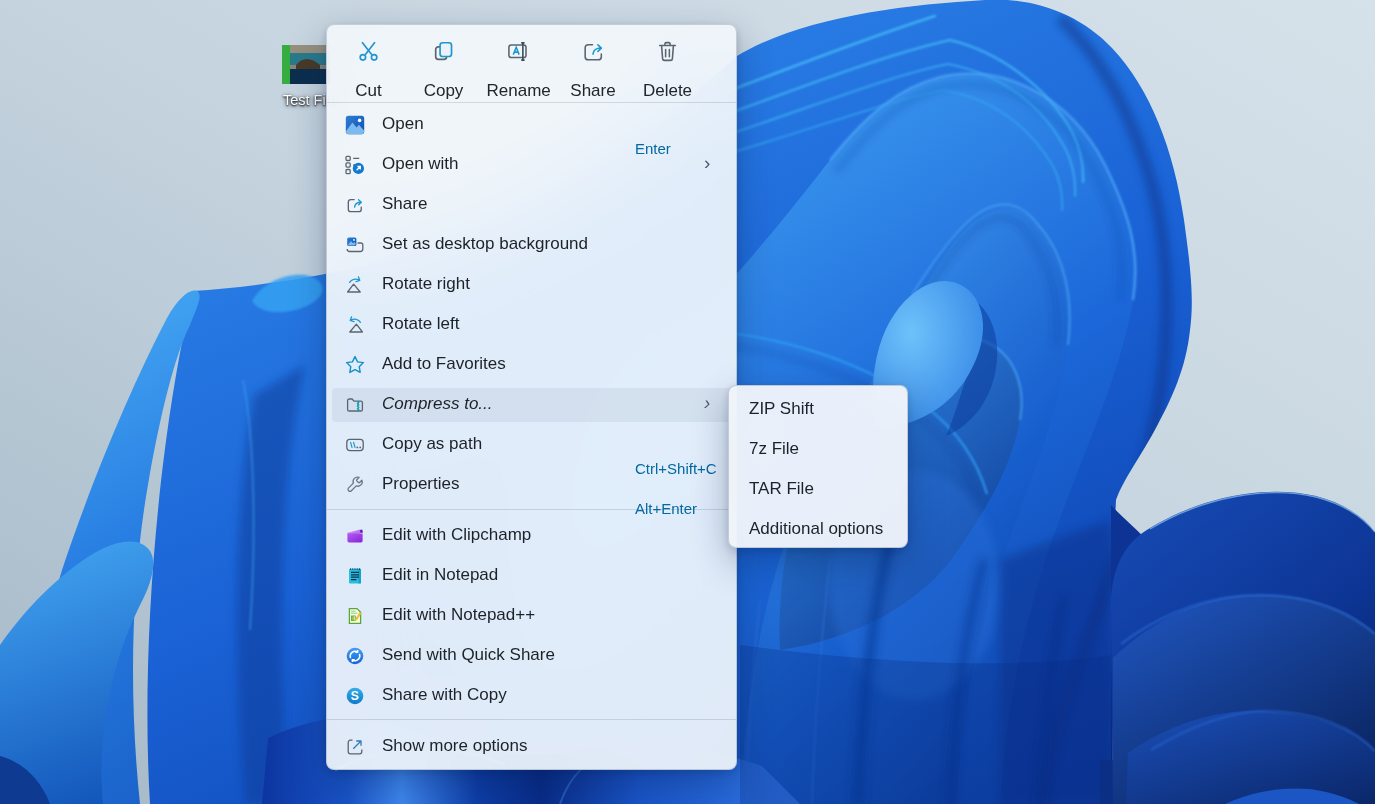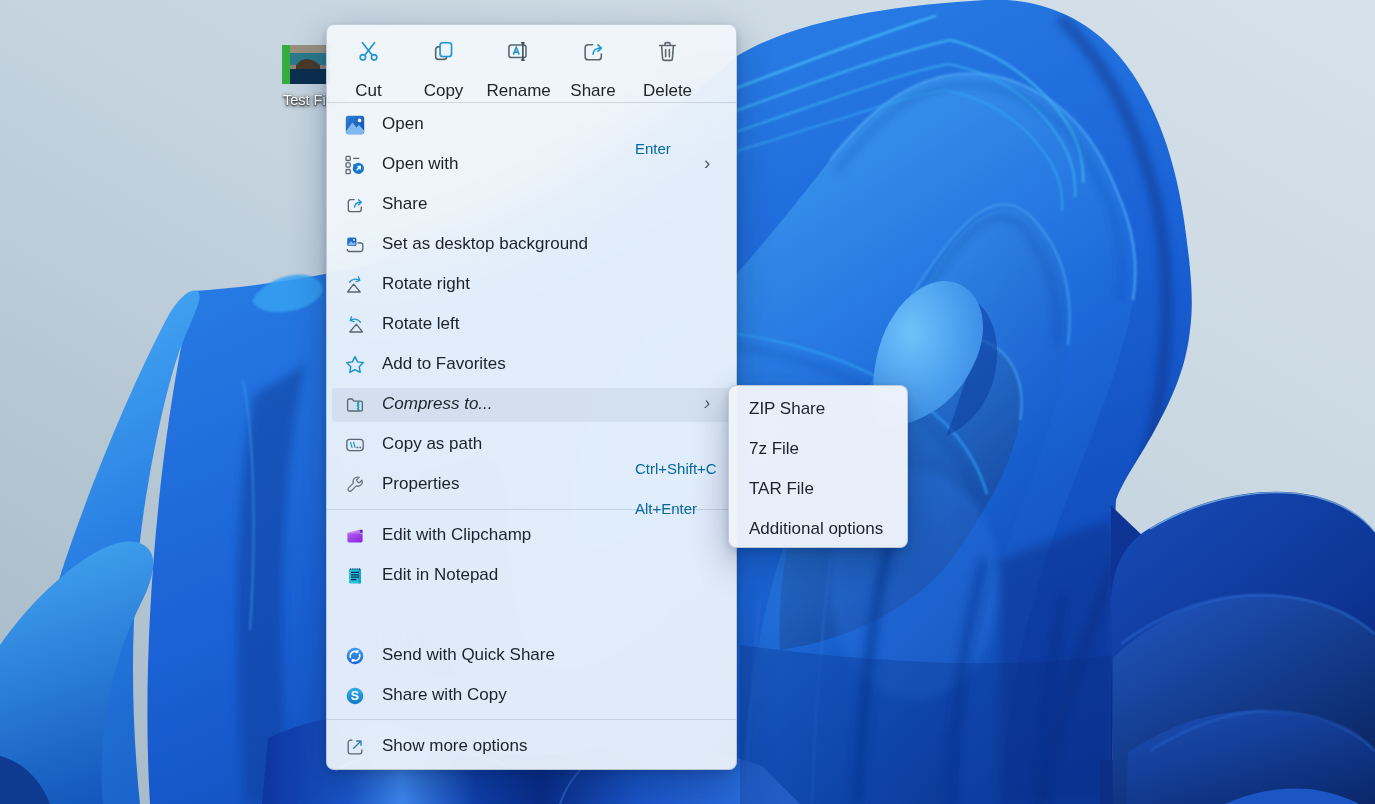--- a/index.html
+++ b/index.html
@@ -426,20 +426,31 @@
   </div>
   <div class="mi" style="top:531px;">
     <svg width="20" height="20" viewBox="0 0 20 20">
       <rect x="4" y="2.8" width="12" height="14.6" rx="1.2" fill="#29bede"></rect>
       <rect x="13.4" y="2.8" width="2.6" height="14.6" fill="#17a3c6"></rect>
       <path d="M6 6.4 h8 M6 8.8 h8 M6 11.2 h8 M6 13.6 h5.4" stroke="#0a3050" stroke-width="1.3"></path>
       <path d="M5.6 2.4 v1.4 M7.8 2.4 v1.4 M10 2.4 v1.4 M12.2 2.4 v1.4 M14.4 2.4 v1.4" stroke="#0a3050" stroke-width="1"></path>
     </svg>
     <div class="t">Edit in Notepad</div>
   </div>
+  <div class="mi" style="top:571px;">
+    <svg width="20" height="20" viewBox="0 0 20 20">
+      <path d="M4.4 2.6 H12 L15.6 6.2 V17.4 H4.4 Z" fill="#f7fbf0" stroke="#58a832" stroke-width="1.3"></path>
+      <rect x="6" y="9.5" width="4.8" height="5.5" fill="#50bc38"></rect>
+      <rect x="6.9" y="10.8" width="1.1" height="3.4" fill="#e8a020"></rect>
+      <rect x="8.6" y="10.2" width="1.1" height="4" fill="#f6f2ea"></rect>
+      <path d="M10.3 13 L14.6 6 l1.9 1.3 -4.4 6.8 -2.4 1 Z" fill="#f0c030"></path>
+      <path d="M6 5.2 h4.5 M6 7.2 h6.5" stroke="#9ac87e" stroke-width="1"></path>
+    </svg>
+    <div class="t">Edit with Notepad++</div>
+  </div>
   <div class="mi" style="top:611px;">
     <svg width="20" height="20" viewBox="0 0 20 20">
       <defs>
           <linearGradient id="qs" x1="0" y1="0" x2="0" y2="1">
         <stop offset="0" stop-color="#43a0f4"></stop>
             <stop offset="1" stop-color="#1464d8"></stop>
           </linearGradient>
         </defs>
       <circle cx="10" cy="10" r="8.3" fill="url(#qs)"></circle>
       <path d="M5.4 11.6 A4.9 4.9 0 0 1 12.6 6 M14.6 8.4 A4.9 4.9 0 0 1 7.4 14" fill="none" stroke="#fff" stroke-width="1.5" stroke-linecap="round"></path>
@@ -466,21 +477,21 @@
     <svg width="20" height="20" viewBox="0 0 20 20">
       <path d="M7.5 3.2 H5.4 A2.2 2.2 0 0 0 3.2 5.4 v9.2 A2.2 2.2 0 0 0 5.4 16.8 h9.2 A2.2 2.2 0 0 0 16.8 14.6 V12.5" fill="none" stroke="#5a6570" stroke-width="1.3"></path>
       <path d="M8.3 11.7 L16 4 M11.2 4 H16 V8.8" fill="none" stroke="#2e7cb8" stroke-width="1.3" stroke-linejoin="round"></path>
     </svg>
     <div class="t">Show more options</div>
   </div>
 </div>
 
 <div id="submenu">
   <div class="si" style="top:4px;">
-      <div class="t">ZIP Share</div>
+      <div class="t">ZIP Shift</div>
     </div>
   <div class="si" style="top:44px;">
       <div class="t">7z File</div>
     </div>
   <div class="si" style="top:84px;">
       <div class="t">TAR File</div>
     </div>
   <div class="si" style="top:124px;">
       <div class="t">Additional options</div>
     </div>

